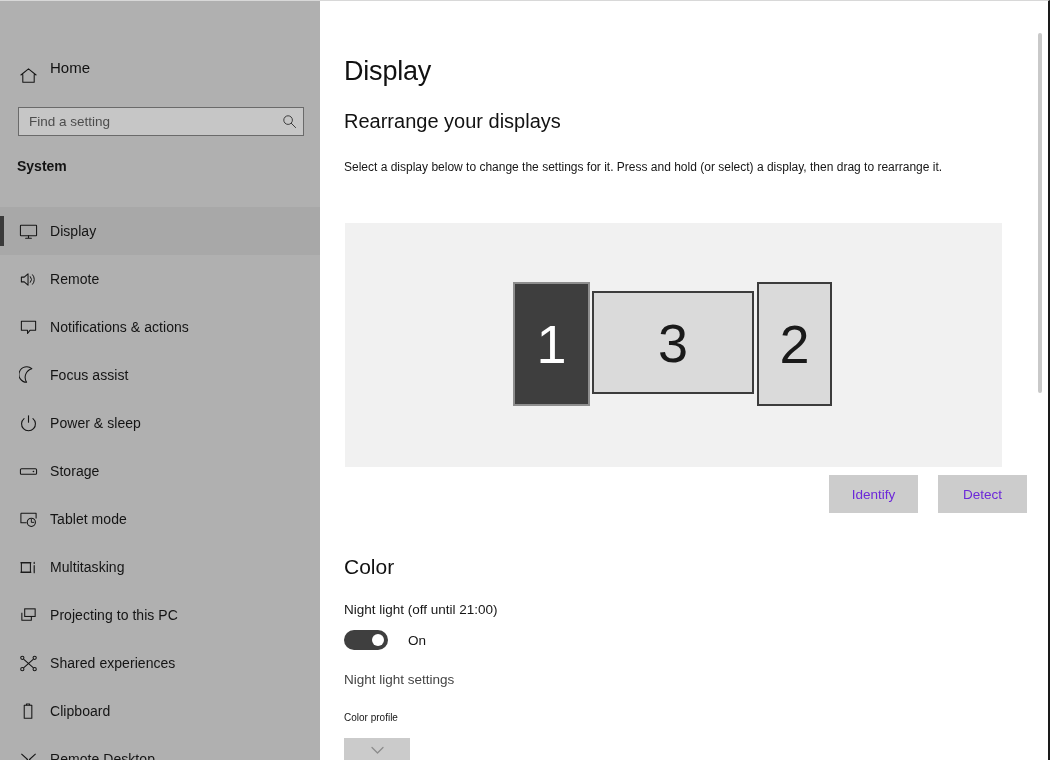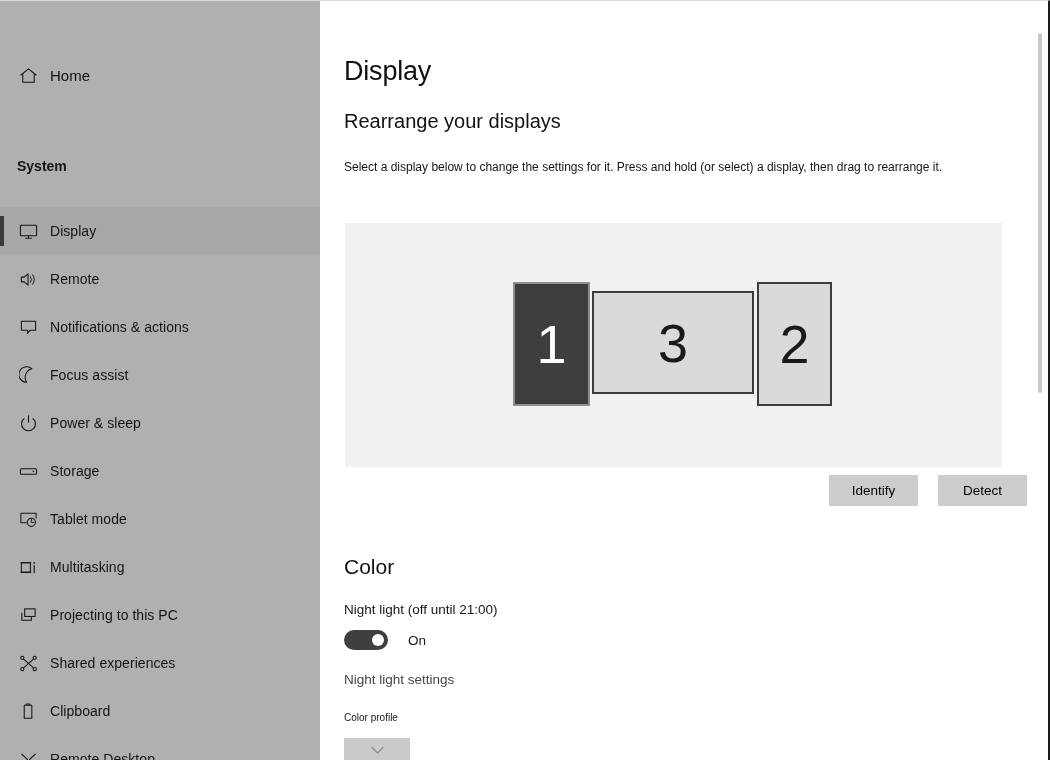--- a/index.html
+++ b/index.html
@@ -69,21 +69,20 @@
     overflow: hidden;
   }
 
   .home-row {
     position: absolute;
     left: 0;
     top: 58px;
     width: 320px;
     height: 32px;
     display: flex;
-    align-items: center;
     cursor: default;
   }
   .home-row .ico {
     width: 44px;
     display: flex;
     align-items: center;
     justify-content: center;
     margin-left: 6px;
   }
   .home-row .lbl {
@@ -255,26 +254,26 @@
 
   .btnrow {
     position: absolute;
     left: 25px;
     top: 474px;
     width: 657px;
     height: 31px;
   }
   .btn {
     position: absolute;
-    height: 31px;
+    height: 38px;
     background: #cccccc;
     border: 1px solid #cccccc;
     font-family: "Liberation Sans", sans-serif;
     font-size: 13.5px;
-    color: #000000;
+    color: #6d28d9;
     cursor: default;
     display: flex;
     align-items: center;
     justify-content: center;
   }
   .btn.identify { left: 484px; width: 89px; }
   .btn.detect  { left: 593px; width: 89px; }
 
   .color-head {
     position: absolute;
@@ -379,20 +378,29 @@
 
     <div class="home-row">
       <span class="ico">
         <svg width="19" height="19" viewBox="0 0 20 20">
           <path d="M2 9.5 L10 3 L18 9.5 M4 9 V17 H16 V9" fill="none" stroke="#141414" stroke-width="1.1" stroke-linejoin="round" stroke-linecap="round"></path>
         </svg>
       </span>
       <span class="lbl">Home</span>
     </div>
 
+    <div class="searchbox">
+      <input type="text" placeholder="Find a setting" style="">
+      <span class="sicon">
+        <svg width="15" height="15" viewBox="0 0 16 16">
+          <circle cx="6.5" cy="6.5" r="4.6" fill="none" stroke="#333" stroke-width="1"></circle>
+          <path d="M9.9 9.9 L14.5 14.5" stroke="#333" stroke-width="1" stroke-linecap="round"></path>
+        </svg>
+      </span>
+    </div>
 
     <div class="section-head">System</div>
 
     <div class="navlist">
 
       <div class="navitem selected">
         <span class="ico">
           <svg width="19" height="19" viewBox="0 0 20 20">
             <rect x="1.5" y="3.5" width="17" height="11" rx="0.6" fill="none" stroke="#141414" stroke-width="1.1"></rect>
             <path d="M7 17 H13 M10 14.5 V17" stroke="#141414" stroke-width="1.1" stroke-linecap="round"></path>

